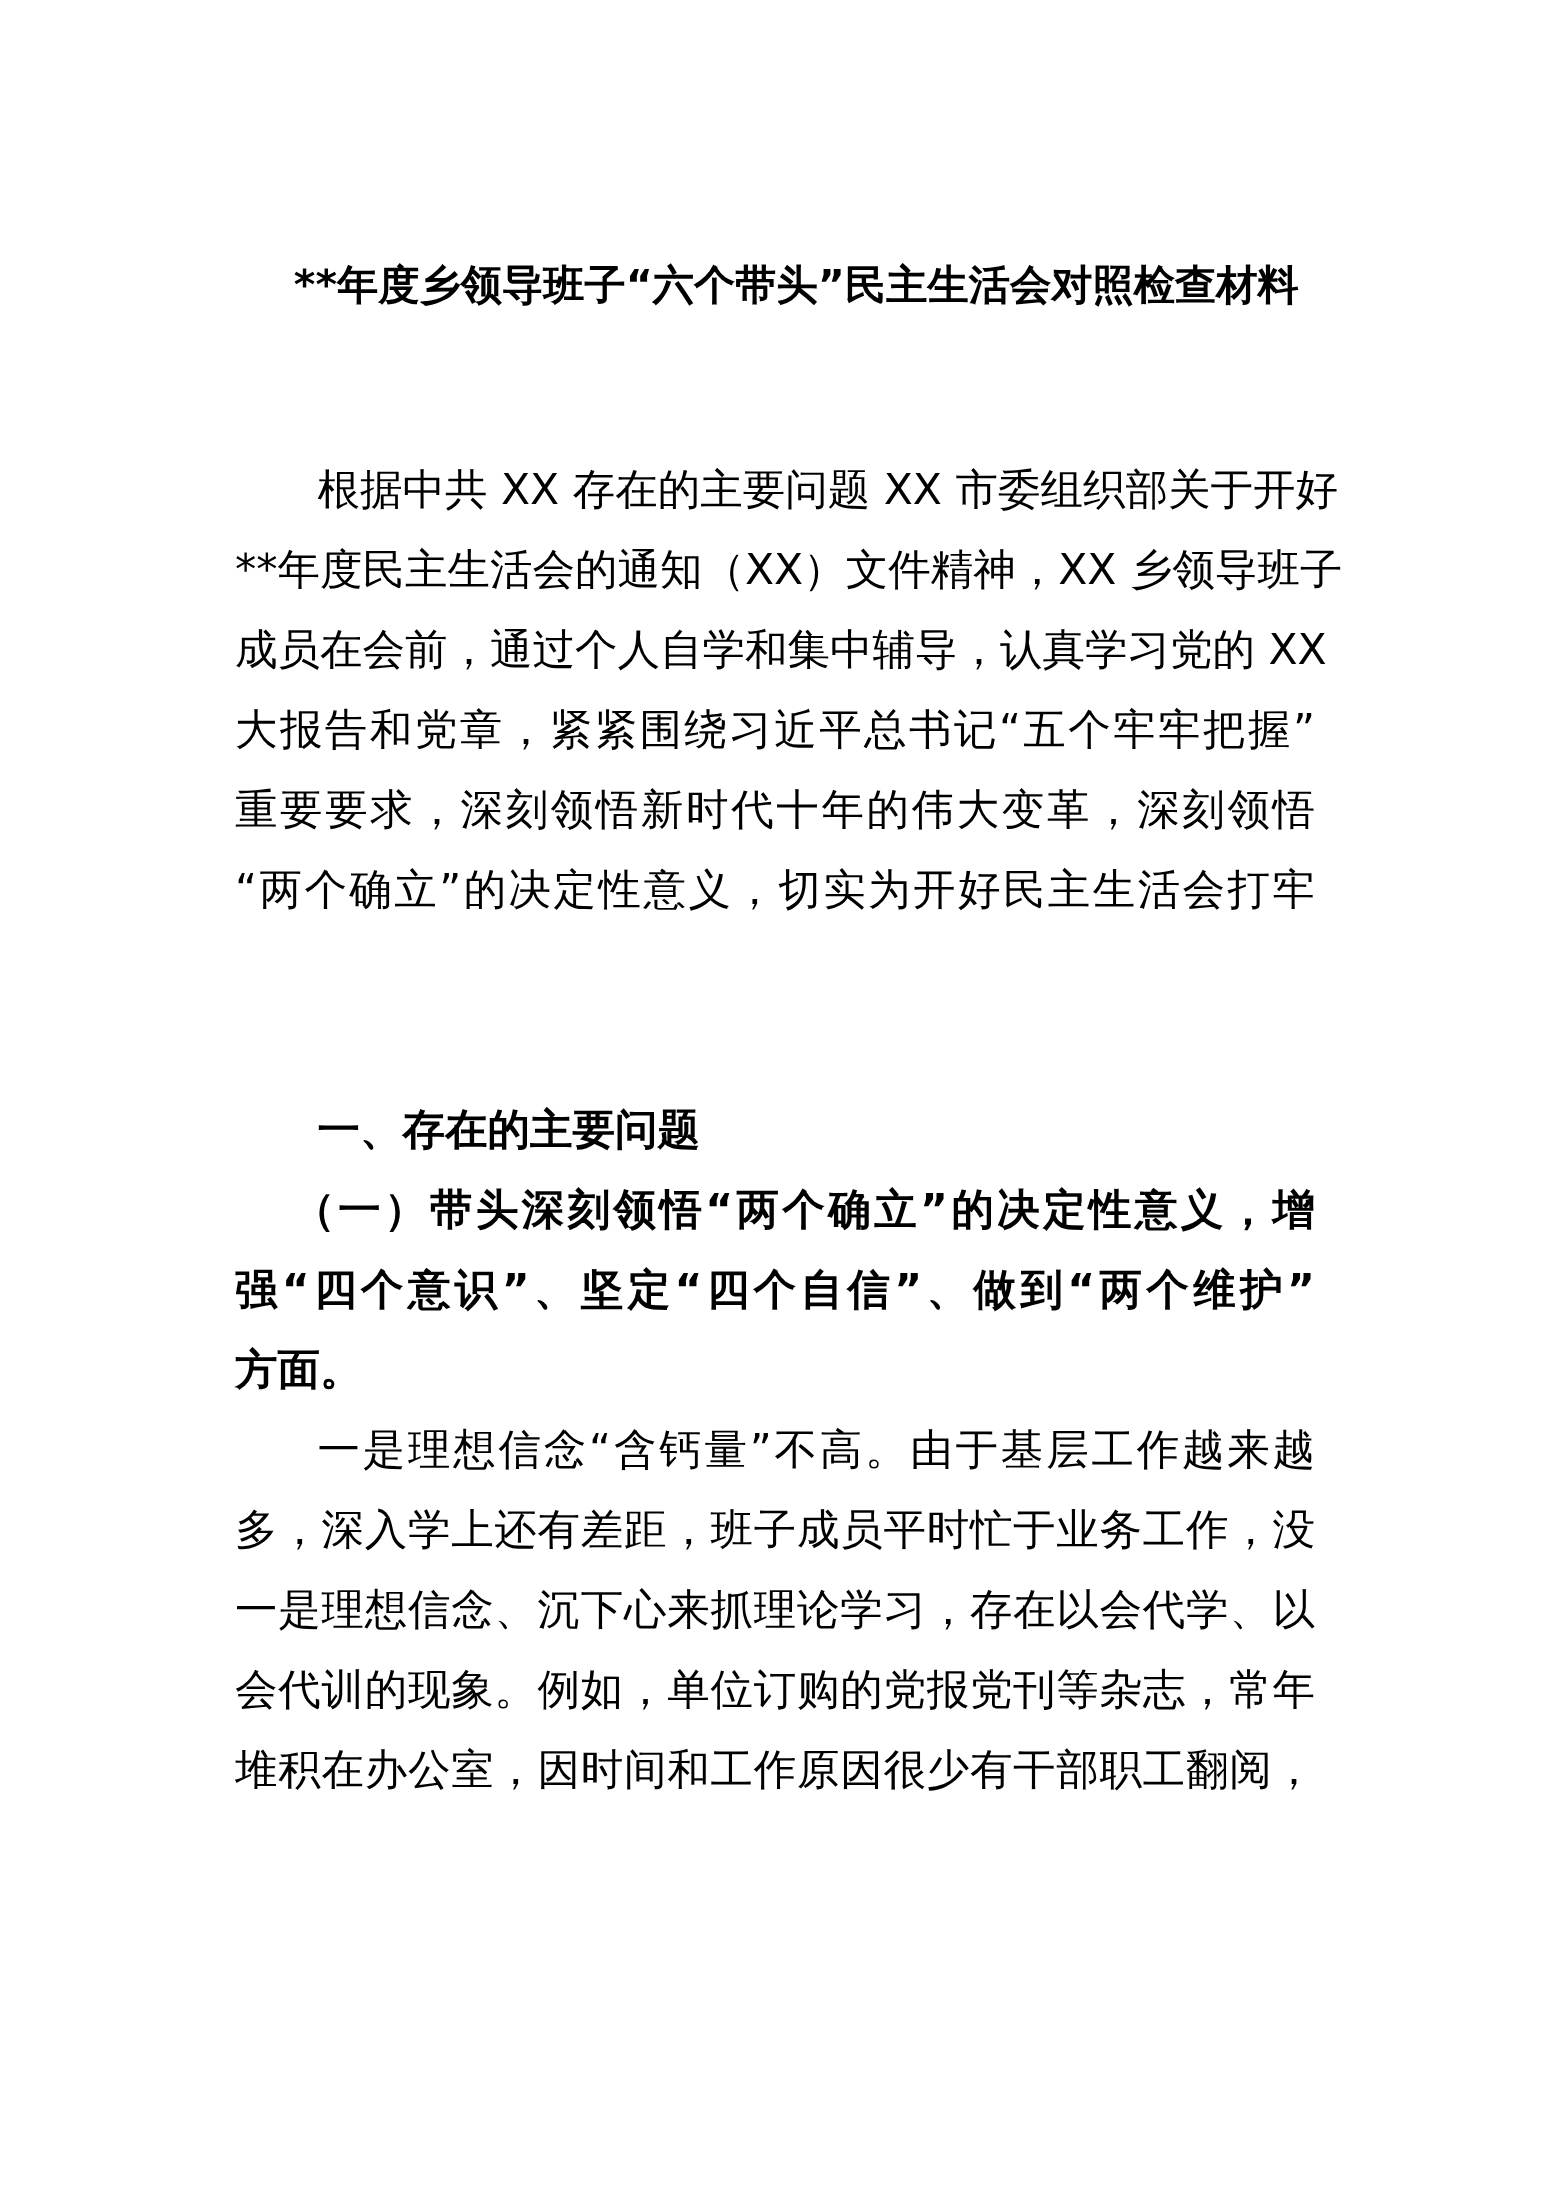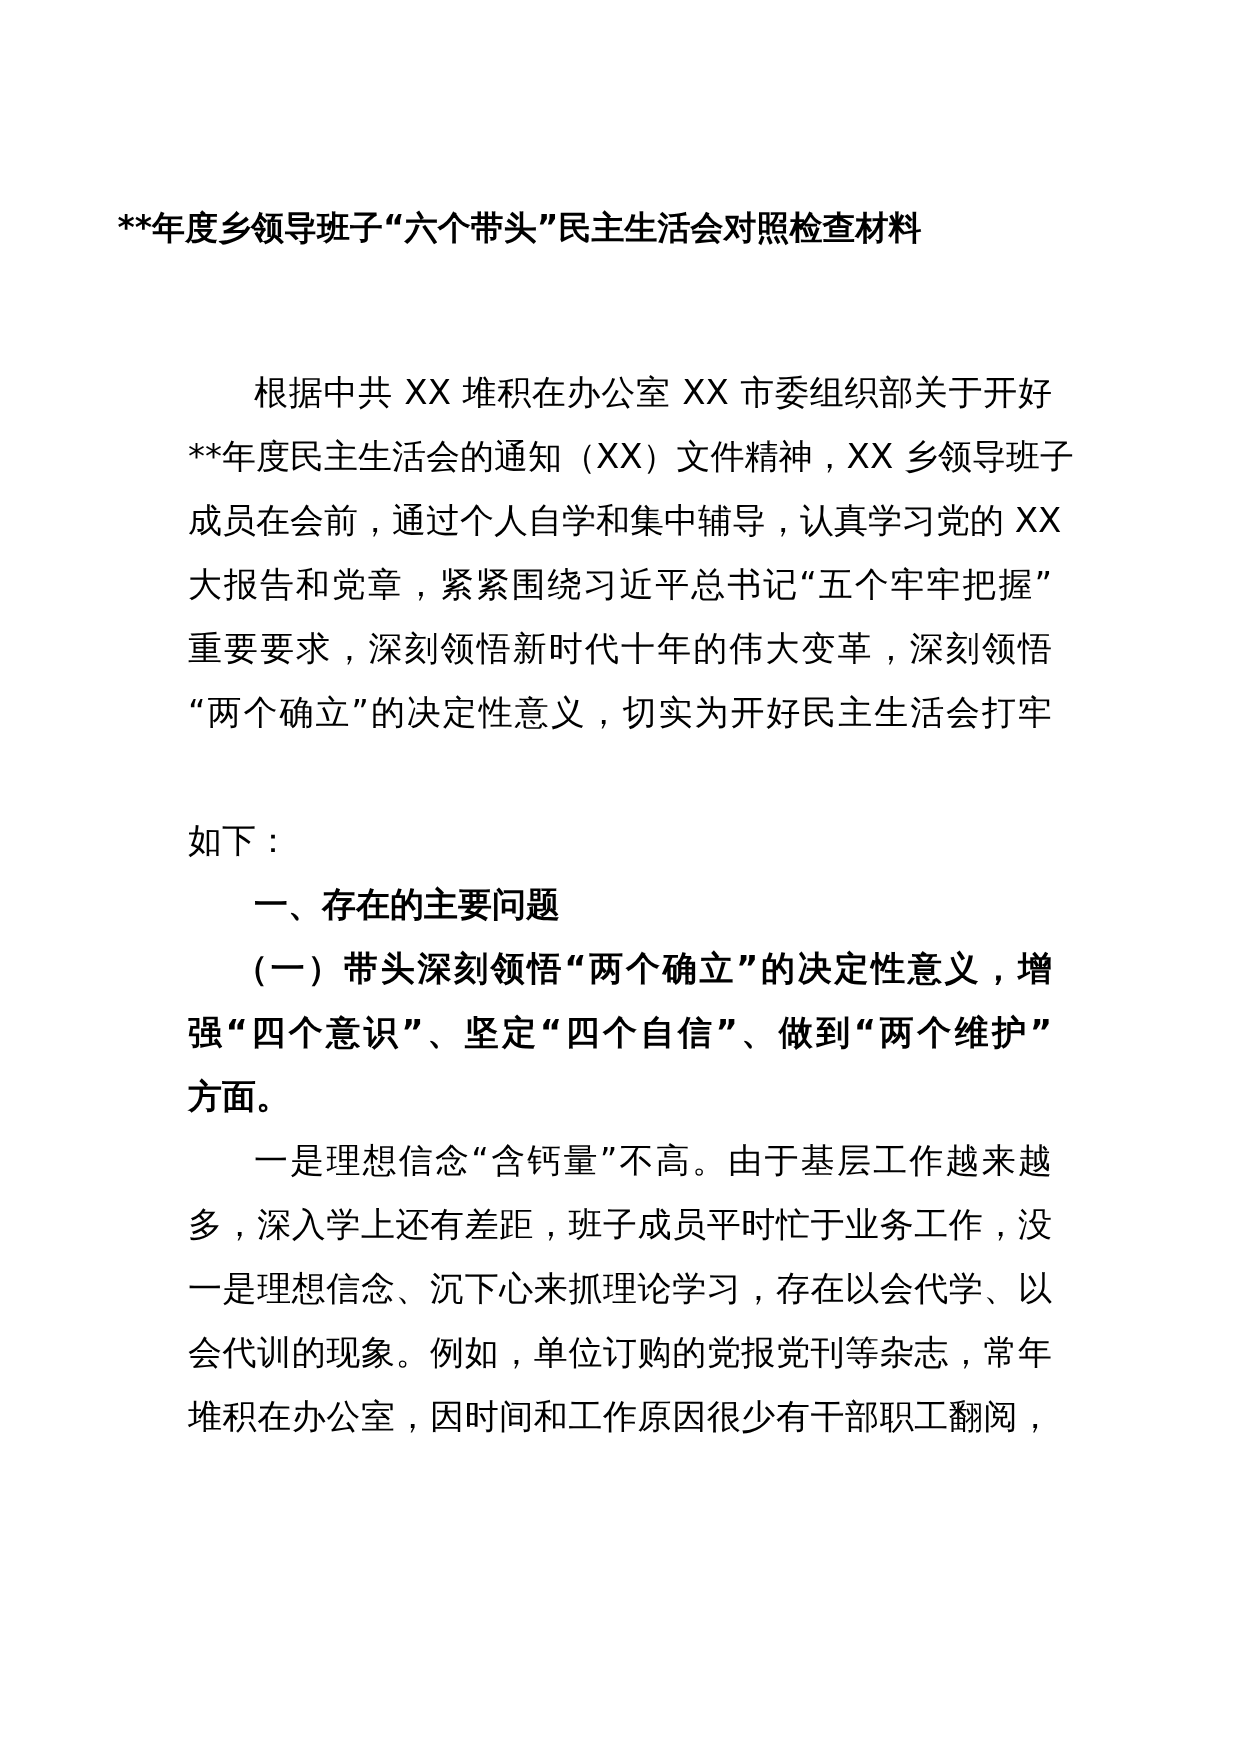--- a/index.html
+++ b/index.html
@@ -1,40 +1,39 @@
 <!DOCTYPE html>
 <html><head>
 <meta charset="utf-8">
 <style>
   html, body { margin: 0; padding: 0; background: #ffffff; }
   body { width: 1240px; height: 1754px; position: relative; overflow: hidden;
          font-family: "DejaVu Sans", "Liberation Sans", sans-serif; color: #000; }
   .page { position: absolute; left: 0; top: 0; width: 1240px; height: 1754px; background: #fff; }
-  .title { position: absolute; left: 0; top: 206px; width: 1039px; text-align: center;
+  .title { position: absolute; left: 0; top: 206px; width: 1039px; text-align: right;
            font-size: 33px; font-weight: bold; line-height: 44px; white-space: nowrap; letter-spacing: 0px; }
   .line { position: absolute; left: 188px; width: 864px; height: 64px; font-size: 34px; line-height: 44px;
           white-space: nowrap; text-align-last: justify; text-align: justify; }
   .line.last { text-align-last: left; }
   .indent { padding-left: 66px; width: 798px; }
   .bold { font-weight: bold; }
 </style>
 </head>
 <body>
 
 <div class="page">
 
   <div class="title">**年度乡领导班子“六个带头”民主生活会对照检查材料</div>
 
-  <div class="line indent" style="top:370px">根据中共 XX 堆积在办公室 XX 市委组织部关于开好</div>
+  <div class="line indent" style="top:370px">根据中共 XX 存在的主要问题 XX 市委组织部关于开好</div>
   <div class="line" style="top:434px">**年度民主生活会的通知（XX）文件精神，XX 乡领导班子</div>
   <div class="line" style="top:498px">成员在会前，通过个人自学和集中辅导，认真学习党的 XX</div>
   <div class="line" style="top:562px">大报告和党章，紧紧围绕习近平总书记“五个牢牢把握”</div>
   <div class="line" style="top:626px">重要要求，深刻领悟新时代十年的伟大变革，深刻领悟</div>
   <div class="line" style="top:690px">“两个确立”的决定性意义，切实为开好民主生活会打牢</div>
-  <div class="line last" style="top:818px">如下：</div>
 
   <div class="line indent last bold" style="top:882px">一、存在的主要问题</div>
 
   <div class="line bold" style="top:1010px">强“四个意识”、坚定“四个自信”、做到“两个维护”</div>
   <div class="line indent bold" style="top:946px; padding-left:46px; width:818px;">（一）带头深刻领悟“两个确立”的决定性意义，增</div>
   <div class="line last bold" style="top:1074px">方面。</div>
 
   <div class="line indent" style="top:1138px">一是理想信念“含钙量”不高。由于基层工作越来越</div>
   <div class="line" style="top:1202px">多，深入学上还有差距，班子成员平时忙于业务工作，没</div>
   <div class="line" style="top:1266px">一是理想信念、沉下心来抓理论学习，存在以会代学、以</div>

